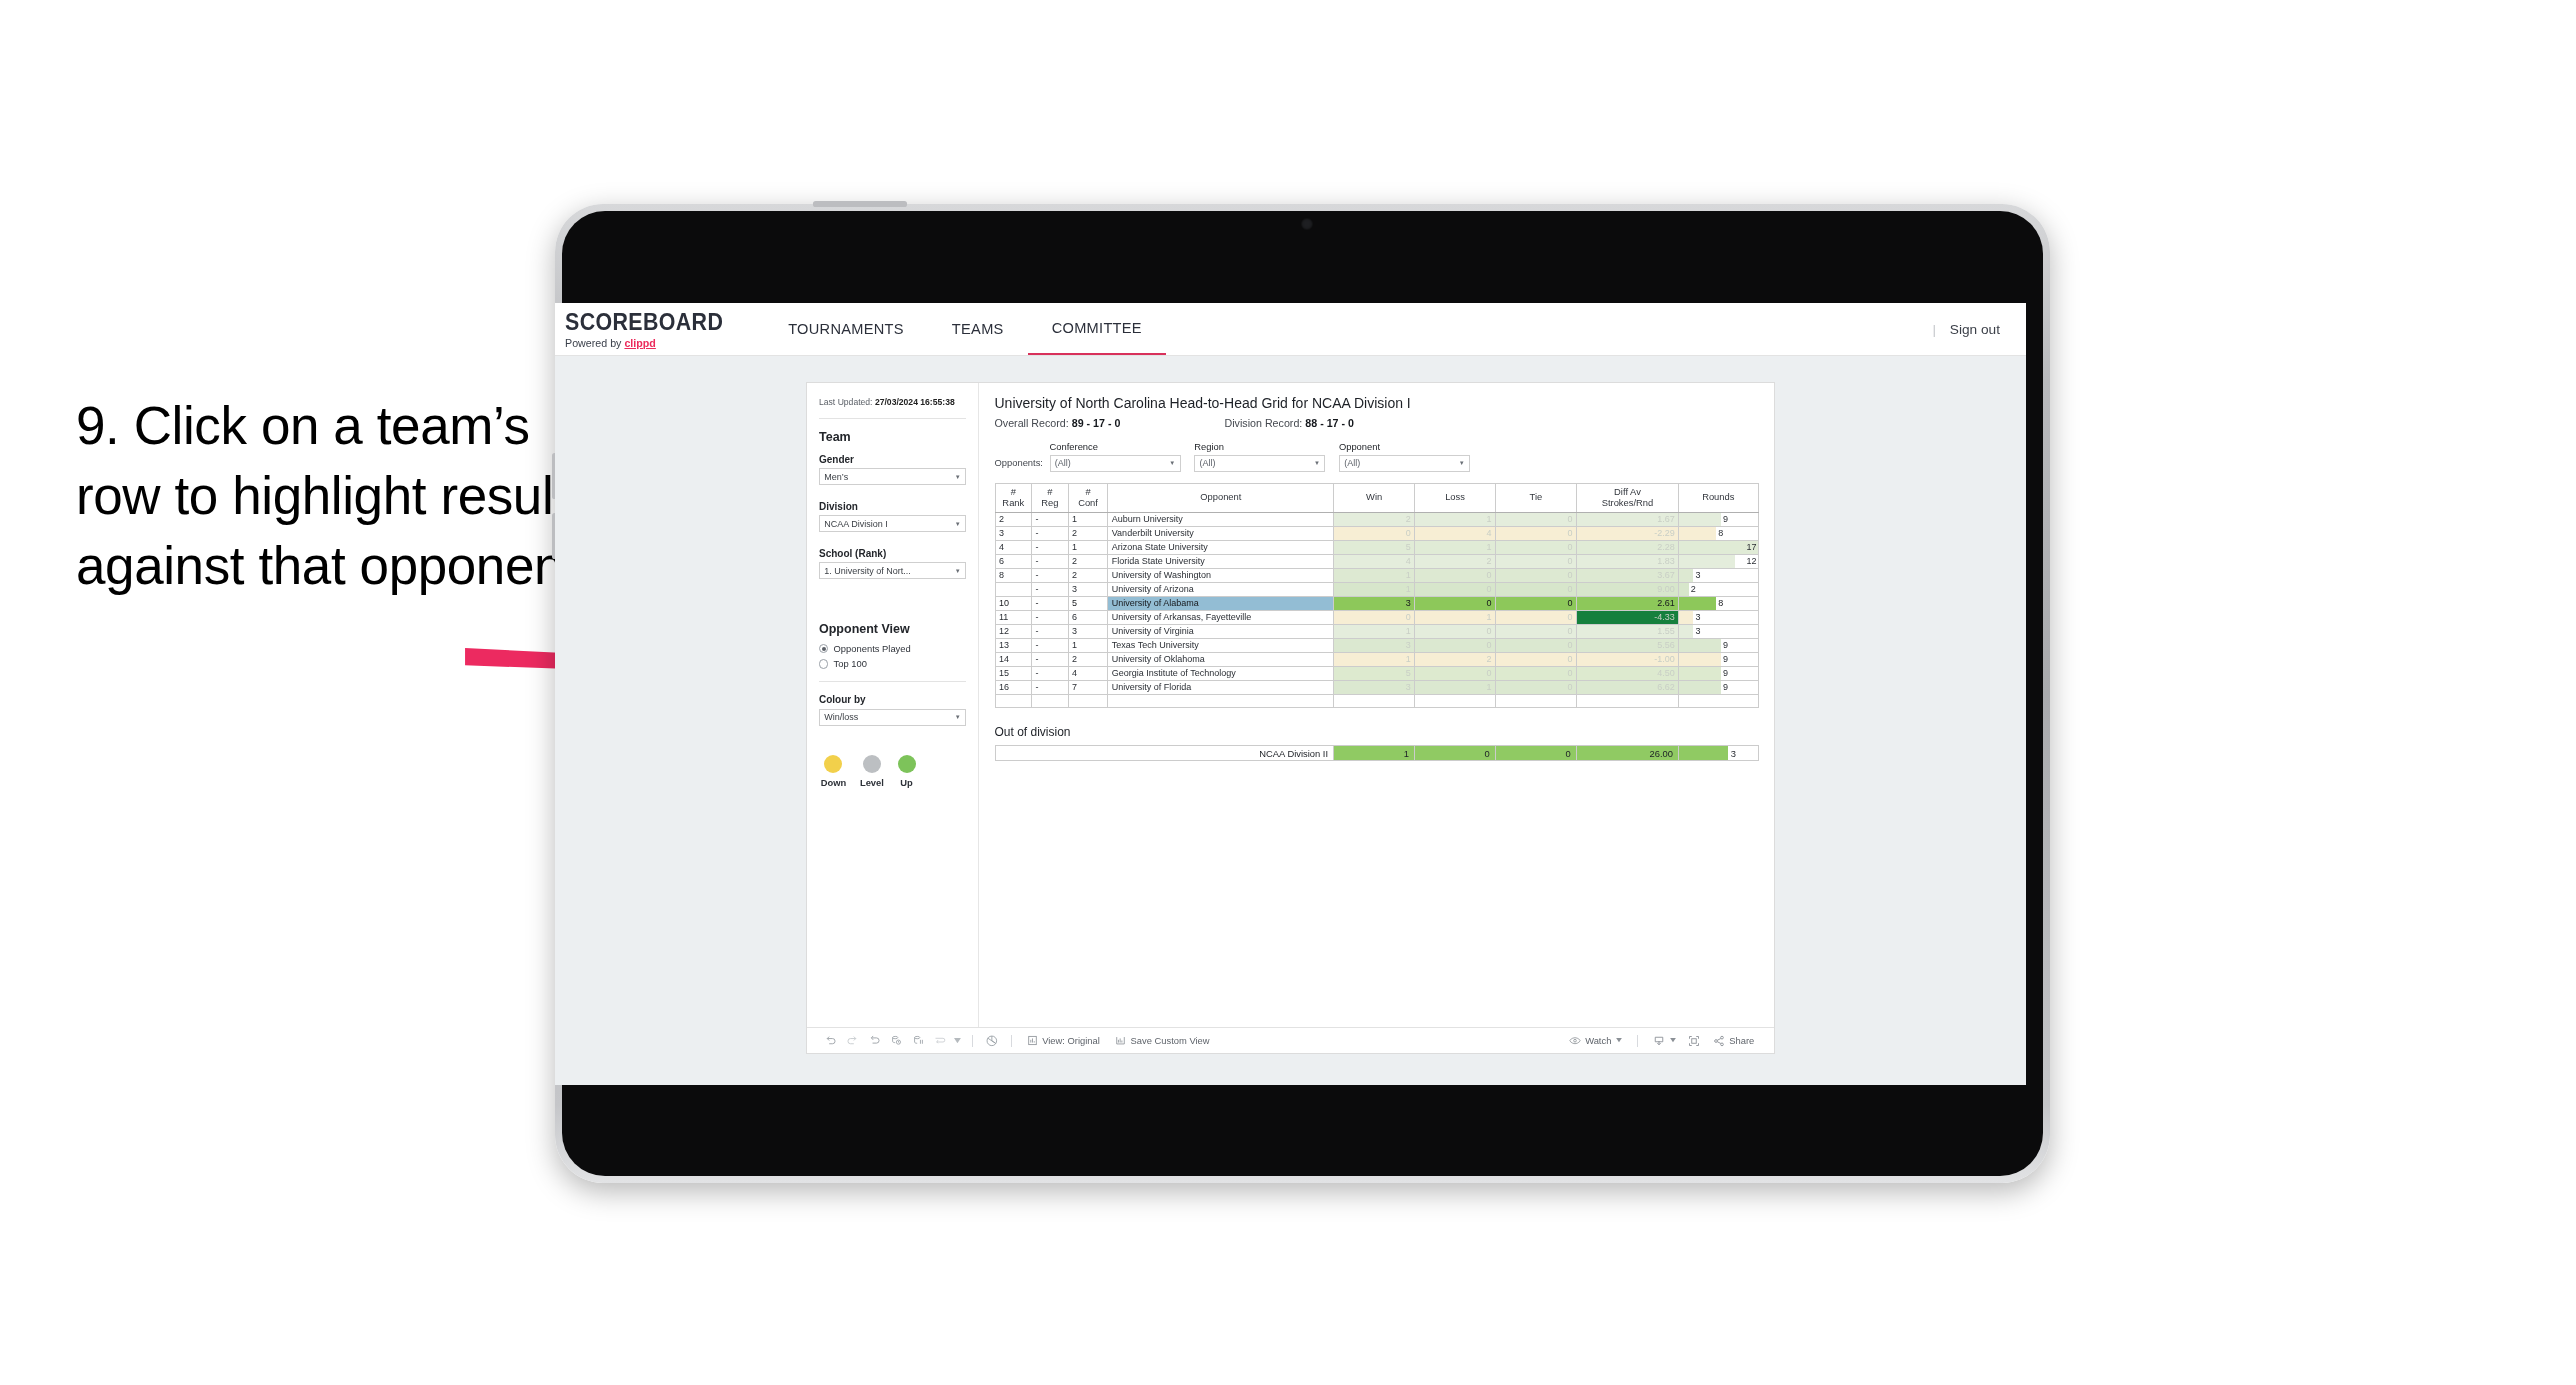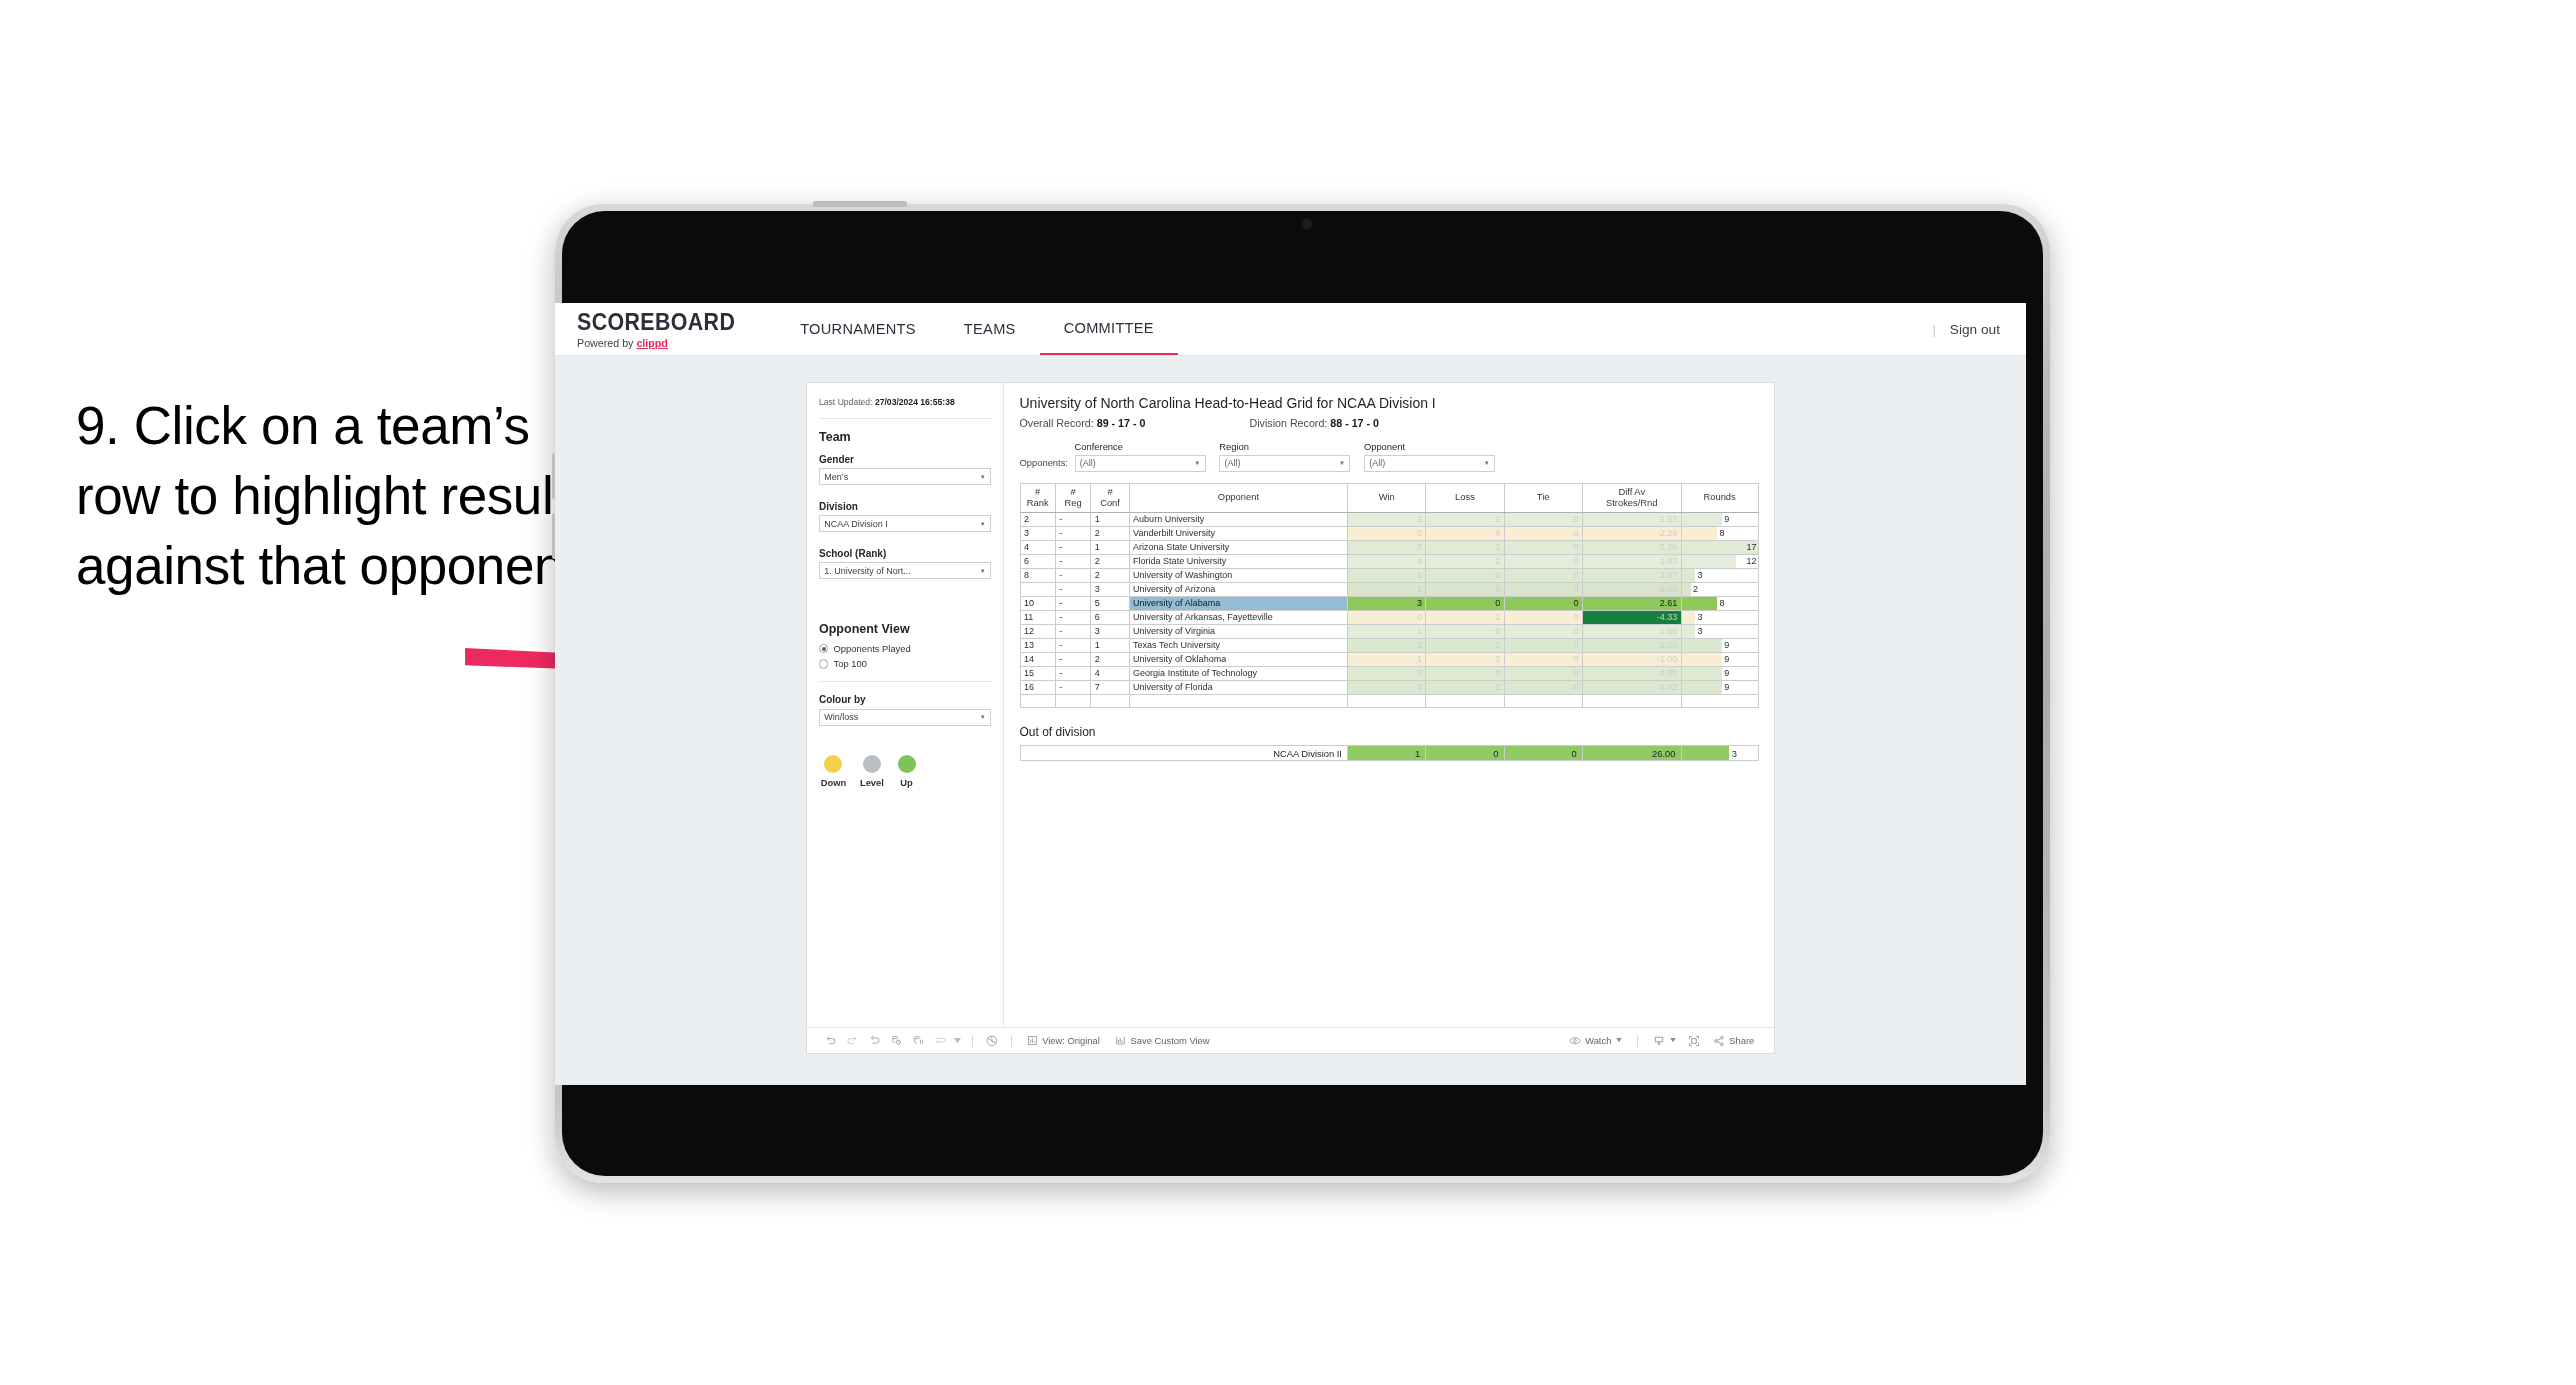--- a/index.html
+++ b/index.html
@@ -39,21 +39,21 @@
     position: absolute; left: 555px; top: 303px;
     width: 1471px; height: 782px;
     background: #eceff1; overflow: hidden;
   }
 
   
   .app-header {
     height: 53px; background: #fff; display: flex; align-items: center;
     border-bottom: 0.9px solid #e3e3e3; position: relative;
   }
-  .brand { padding-left: 22px; padding-right: 29px; }
+  .brand { padding-left: 10px; padding-right: 29px; }
   .brand-name {
     font-size: 23px; font-weight: 700; color: #2b2f3a;
     letter-spacing: 0.4px; font-family: "Liberation Sans", sans-serif;
     transform: scaleX(0.93); transform-origin: left center;
   }
   .brand-sub { font-size: 10.7px; color: #3a3f4a; margin-top: 0.9px; }
   .brand-sub b { color: #ec2b5b; font-weight: 700; text-decoration: underline; }
   .topnav { display: flex; align-items: center; height: 100%; }
   .topnav-item {
     font-size: 14.6px; color: #2b2f3a; padding: 0 24px; height: 100%;
@@ -77,21 +77,21 @@
   
   .viz-outer { padding: 26px 0 0 0; display:flex; justify-content:center; }
   .viz {
     width: 969px; background: #fff; border: 0.9px solid #dcdcdc;
     display: flex; flex-direction: column; height: 672px;
   }
   .viz-body { display: flex; flex: 1; min-height: 0; }
 
   
   .side {
-    width: 197px; border-right: 0.9px solid #e6e6e6; padding: 13.7px 12px 8.6px 12px;
+    width: 172px; border-right: 0.9px solid #e6e6e6; padding: 13.7px 12px 8.6px 12px;
     font-size: 9.4px; color: #33373e; flex: none;
   }
   .last-upd { font-size: 8.6px; color: #5a5f66; line-height: 1.35; }
   .last-upd b { color: #222; font-weight: 700; }
   .side hr { border: none; border-top: 0.9px solid #e3e3e3; margin: 9.4px 0 11px 0; }
   .side h3 { font-size: 12.5px; font-weight: 600; color: #23262b; margin-bottom: 10.3px; }
   .fld-label { font-size: 10px; font-weight: 600; color: #23262b; margin-bottom: 3.4px; }
   .select {
     height: 17px; border: 0.9px solid #cfcfcf; background: #fff;
     display: flex; align-items: center; padding: 0 4.3px;

